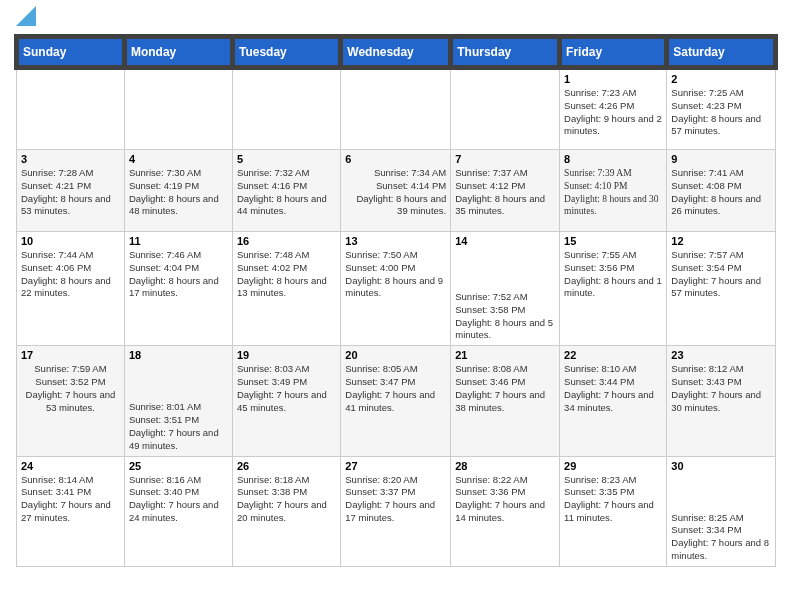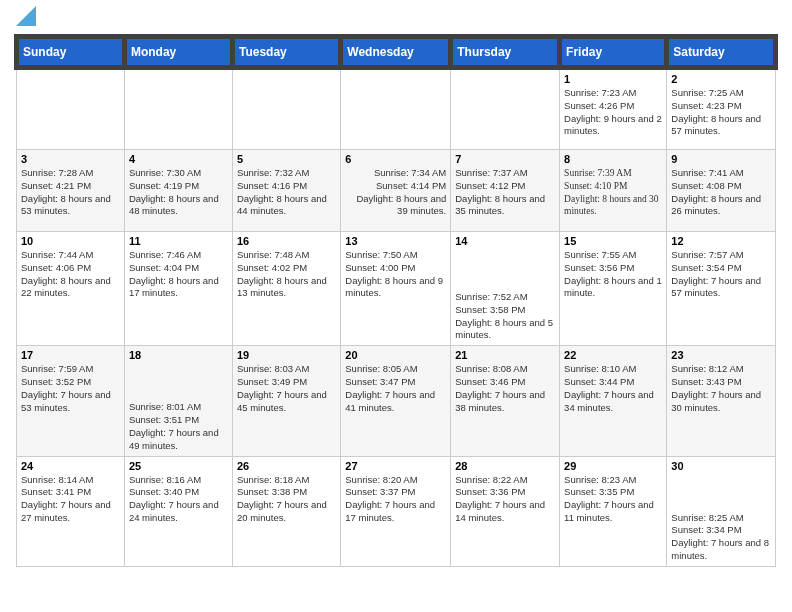--- a/index.html
+++ b/index.html
@@ -225,21 +225,21 @@
           <td>
             <span class="day-num">12</span>
             <div class="day-info" style="white-space: pre-line;">Sunrise: 7:57 AM
 Sunset: 3:54 PM
 Daylight: 7 hours and 57 minutes.</div>
           </td>
         </tr>
         <tr>
           <td>
             <span class="day-num">17</span>
-            <div class="day-info" style="white-space: pre-line;">Sunrise: 7:59 AM
+            <div class="day-info" style="white-space: pre-line; text-align: center;">Sunrise: 7:59 AM
 Sunset: 3:52 PM
 Daylight: 7 hours and 53 minutes.</div>
           </td>
           <td>
             <span class="day-num">18</span>
             <div class="day-info" style="white-space: pre-line; margin-top: 40px;">Sunrise: 8:01 AM
 Sunset: 3:51 PM
 Daylight: 7 hours and 49 minutes.</div>
           </td>
           <td>

